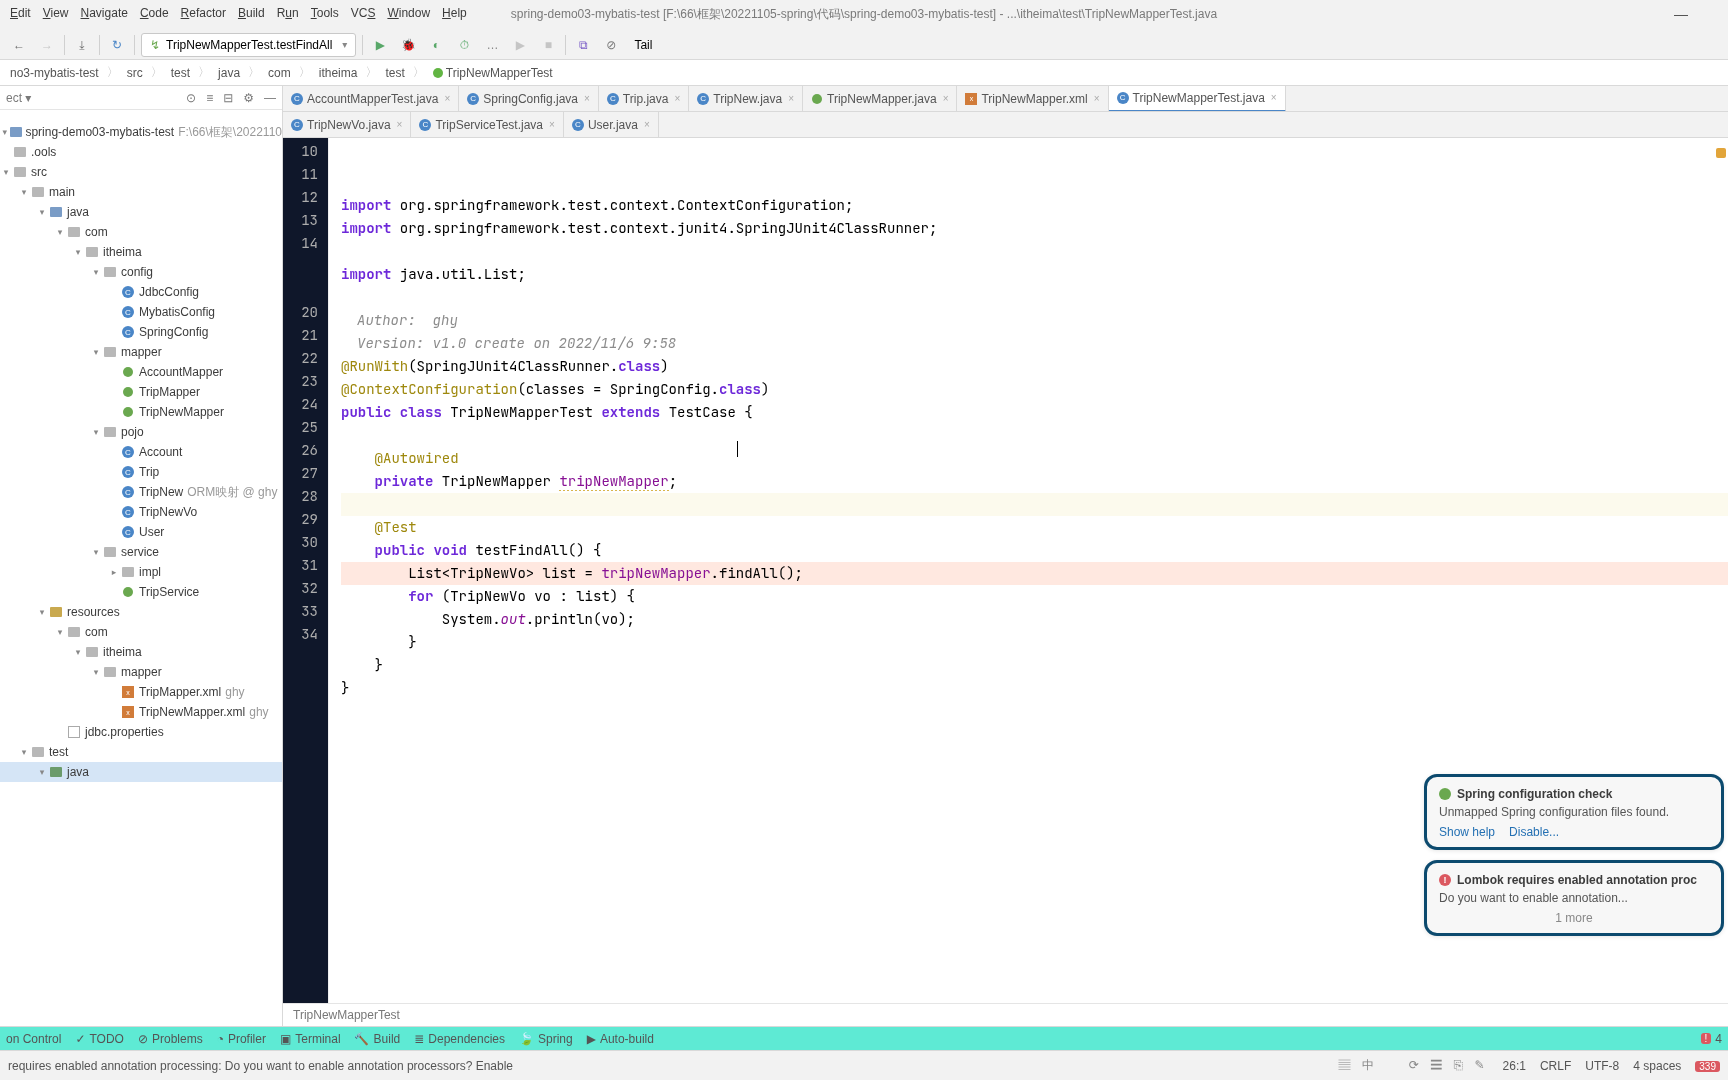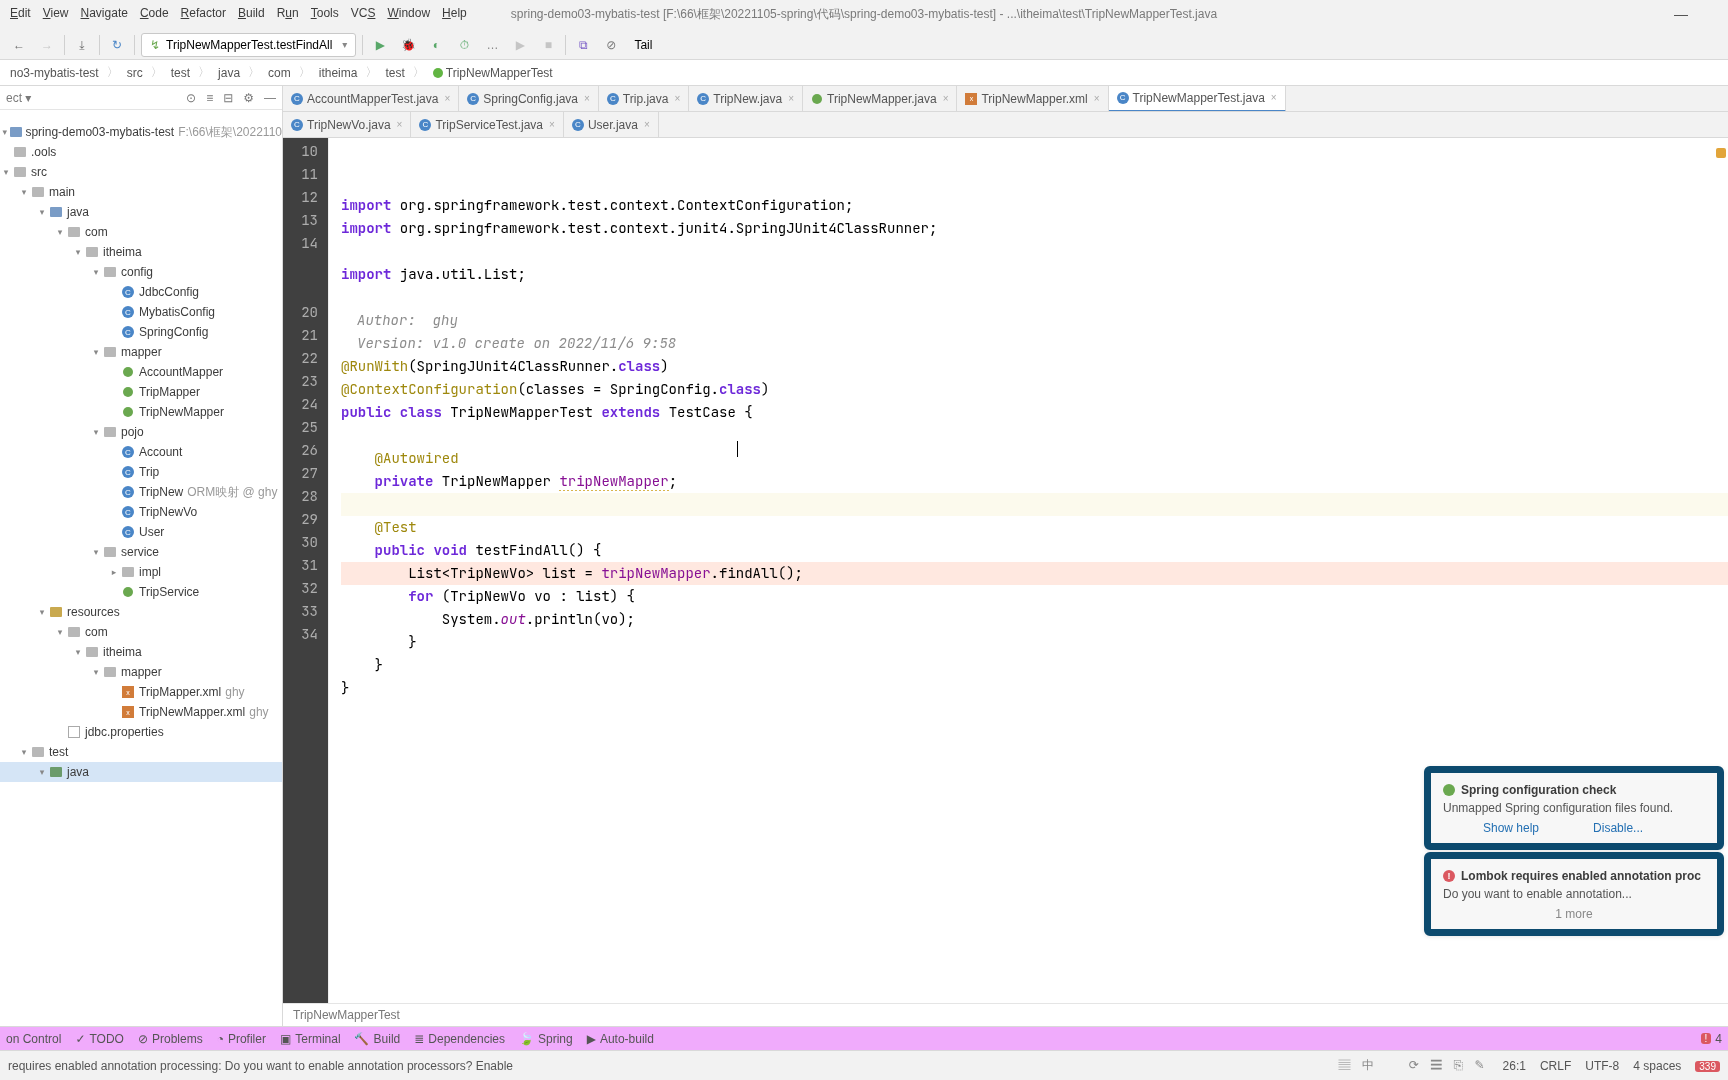--- a/index.html
+++ b/index.html
@@ -150,21 +150,21 @@
   color: #555;
   white-space: nowrap;
 }
 .tab.active { background: #fff; border-bottom: 2px solid #4a86c7; }
 .tab .close { color: #aaa; margin-left: 2px; font-size: 10px; }
 
 
 .code-wrap { flex: 1; display: flex; overflow: hidden; font-family: "JetBrains Mono", Consolas, monospace; font-size: 14px; }
 .gutter {
   width: 46px;
-  background: #404040;
+  background: #0f172a;
   border-right: 1px solid #eee;
   text-align: right;
   color: #adadad;
   padding-top: 2px;
 }
 .gutter div { height: 23px; line-height: 23px; padding-right: 10px; position: relative; }
 
 .code {
   flex: 1;
   padding-left: 12px;
@@ -188,43 +188,43 @@
 
 .scroll-stripe { position: absolute; right: 2px; top: 0; width: 10px; height: 100%; }
 .warn-mark { position: absolute; right: 0; top: 10px; width: 10px; height: 10px; background: #e2a53a; border-radius: 2px; }
 
 
 .notif {
   position: absolute;
   right: 4px;
   width: 300px;
   background: #f7f7f7;
-  border: 7px solid #0c4a6e;
-  border-radius: 6px;
+  border: 3px solid #0c4a6e;
+  border-radius: 13px;
   padding: 10px 12px 8px;
   box-shadow: 0 1px 4px rgba(0,0,0,.1);
   font-size: 12px;
   color: #3c3c3c;
 }
 .notif .n-title { font-weight: 600; margin-bottom: 4px; display: flex; align-items: center; gap: 6px; }
 .notif .n-body { color: #555; margin-bottom: 6px; }
 .notif .n-actions { display: flex; gap: 14px; }
-.notif .n-actions span { color: #2470b3; cursor: pointer; margin-left: 40px; }
+.notif .n-actions span { color: #2470b3; cursor: pointer; }
 .notif-1 { bottom: 176px; }
 .notif-2 { bottom: 90px; }
 .notif .n-more { text-align: center; color: #888; margin-top: 6px; }
 .leaf-ico { width: 12px; height: 12px; background: #6aa84f; border-radius: 50%; display: inline-block; }
 .err-ico { width: 12px; height: 12px; background: #db5860; border-radius: 50%; display: inline-block; color: #fff; font-size: 9px; text-align: center; line-height: 12px; }
 
 
 .bottom-tools {
   position: absolute;
   bottom: 30px; left: 0; right: 0;
   height: 24px;
-  background: #f0abfc;
+  background: #5eead4;
   border-top: 1px solid #d9d9d9;
   display: flex;
   align-items: center;
   padding: 0 6px;
   gap: 14px;
   color: #555;
 }
 .bottom-tools .tool { display: flex; align-items: center; gap: 4px; }
 .bottom-tools .badge { margin-left: auto; display: flex; align-items:center; gap:4px; }
 .badge-red { background: #db5860; color: #fff; border-radius: 3px; padding: 0 4px; font-size: 10px; }

